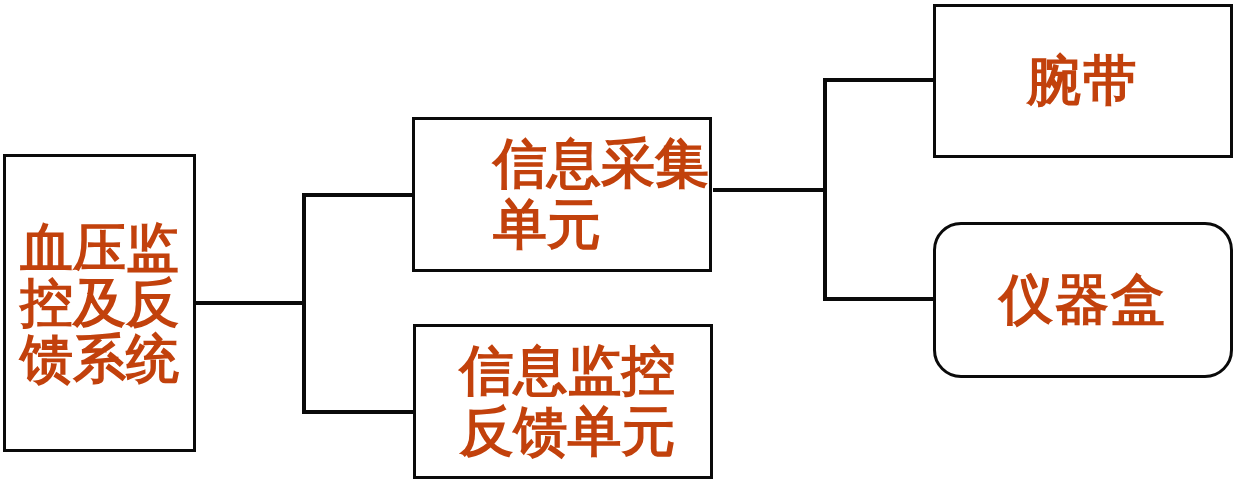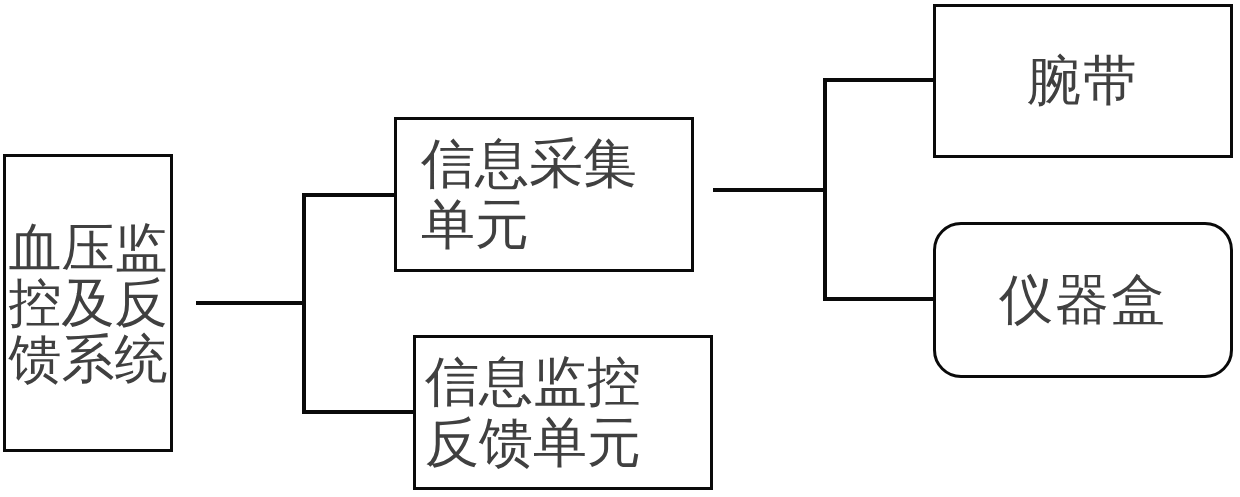--- a/index.html
+++ b/index.html
@@ -23,54 +23,54 @@
     box-sizing: border-box;
     border: 3px solid #0a0a0a;
     background: #ffffff;
     display: flex;
     align-items: center;
     justify-content: center;
     text-align: center;
   }
   .node-label {
     display: block;
-    color: #404040;
+    color: #c2410c;
     font-family: "DejaVu Sans", "Liberation Sans", sans-serif;
-    font-weight: 400;
+    font-weight: 700;
     line-height: 1.07;
     letter-spacing: 0.5px;
     white-space: pre-line;
   }
   
   #node-root {
     left: 3px;
     top: 154px;
-    width: 170px;
+    width: 193px;
     height: 298px;
   }
   #node-root .node-label {
     font-size: 53px;
     line-height: 1.05;
     letter-spacing: 0px;
   }
   
   #node-collection {
-    left: 394px;
+    left: 412px;
     top: 117px;
     width: 300px;
     height: 155px;
-    justify-content: flex-start;
+    justify-content: flex-end;
     padding-left: 24px;
   }
   #node-monitor {
     left: 413px;
-    top: 335px;
+    top: 324px;
     width: 300px;
     height: 155px;
-    justify-content: flex-start;
+    justify-content: center;
     padding-left: 9px;
   }
   #node-collection .node-label,
   #node-monitor .node-label {
     font-size: 54px;
     line-height: 1.12;
     text-align: left;
     letter-spacing: 0px;
   }
   

